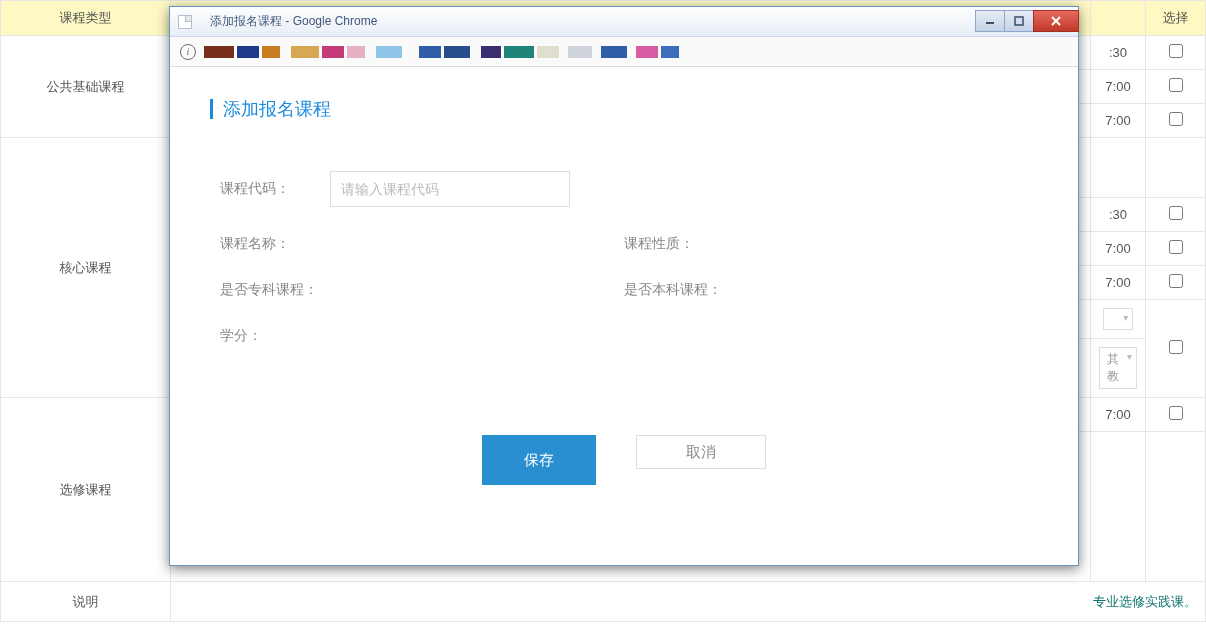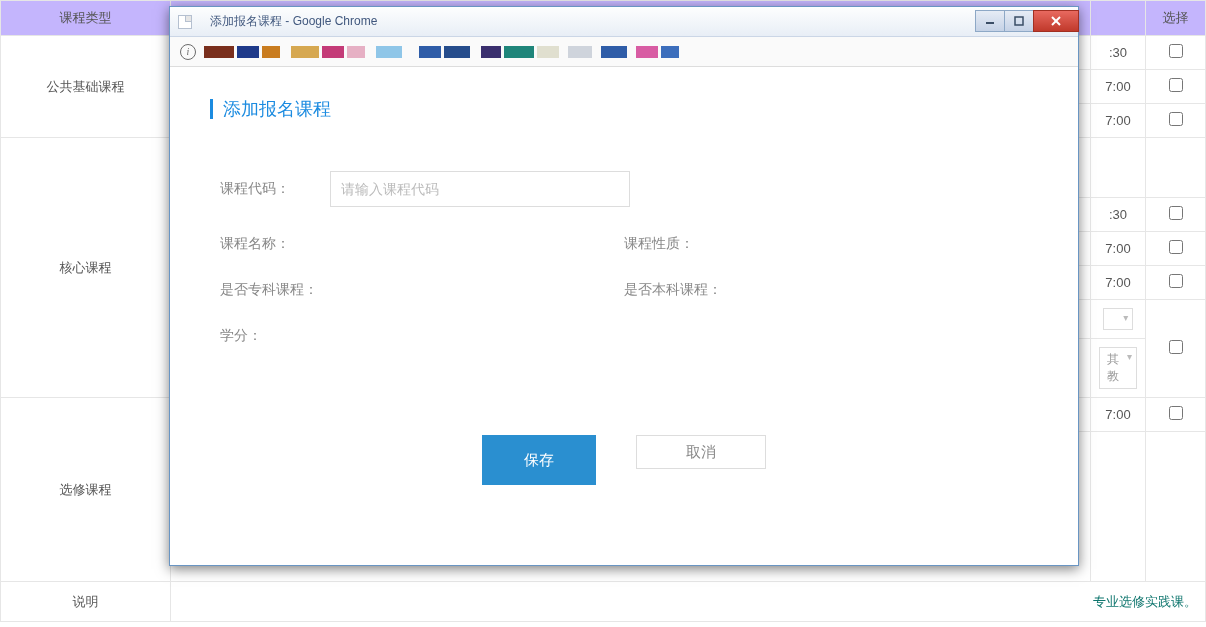--- a/index.html
+++ b/index.html
@@ -1,21 +1,21 @@
 <!DOCTYPE html>
 <html><head>
   <meta charset="utf-8">
   <style>
     * { margin: 0; padding: 0; box-sizing: border-box; }
     body { font-family: "Microsoft YaHei", Arial, sans-serif; background: #fff; font-size: 13px; color: #333; width: 1206px; height: 627px; overflow: hidden; position: relative; }
     
     
     .bg-table { width: 100%; border-collapse: collapse; }
     .bg-table th, .bg-table td { border: 1px solid #e6e6e6; padding: 8px; font-weight: normal; text-align: center; color: #555; }
-    .bg-table th { background: #c4b5fd; height: 34px; }
+    .bg-table th { background: #fef9c3; height: 34px; }
     .left-cat { width: 170px; }
     .mid-col { width: auto; }
     .time-col { width: 55px; text-align: right; color: #666; }
     .sel-col { width: 60px; }
     .chk { width: 14px; height: 14px; }
     .row-h { height: 30px; }
     .row-big { height: 150px; }
     .row-note { height: 40px; text-align: right; padding-right: 10px; }
     .dd { display: inline-block; border: 1px solid #ddd; padding: 3px 16px 3px 6px; background: #fff; color: #999; position: relative; font-size: 12px; }
     .dd::after { content: '▾'; position: absolute; right: 4px; top: 3px; color: #bbb; font-size: 10px; }
@@ -92,21 +92,21 @@
     
     .modal-body { padding: 30px 40px; }
     .modal-title-wrap { display: flex; align-items: center; gap: 10px; margin-bottom: 50px; }
     .blue-bar { width: 3px; height: 20px; background: #1b8be0; }
     .modal-title { color: #1b8be0; font-size: 18px; font-weight: normal; }
     
     .form-area { padding: 0 10px; }
     .form-row { display: flex; margin-bottom: 28px; }
     .form-cell { flex: 1; display: flex; align-items: center; }
     .form-label { color: #888; font-size: 14px; width: 110px; text-align: left; }
-    .form-input { height: 36px; width: 300px; border: 1px solid #ddd; padding: 0 10px; font-size: 14px; color: #0369a1; }
+    .form-input { height: 36px; width: 240px; border: 1px solid #ddd; padding: 0 10px; font-size: 14px; color: #0369a1; }
     .form-input::placeholder { color: #bbb; }
     
     .btn-row { display: flex; justify-content: center; gap: 40px; margin-top: 90px; }
     .primary-btn { width: 114px; height: 50px; background: #2a8fd0; color: #fff; border: none; font-size: 15px; display: flex; align-items: center; justify-content: center; }
     .secondary-btn { width: 130px; height: 34px; background: #fff; color: #888; border: 1px solid #ddd; font-size: 15px; display: flex; align-items: center; justify-content: center; }
   </style>
 </head>
 <body>
 
 <table class="bg-table">

